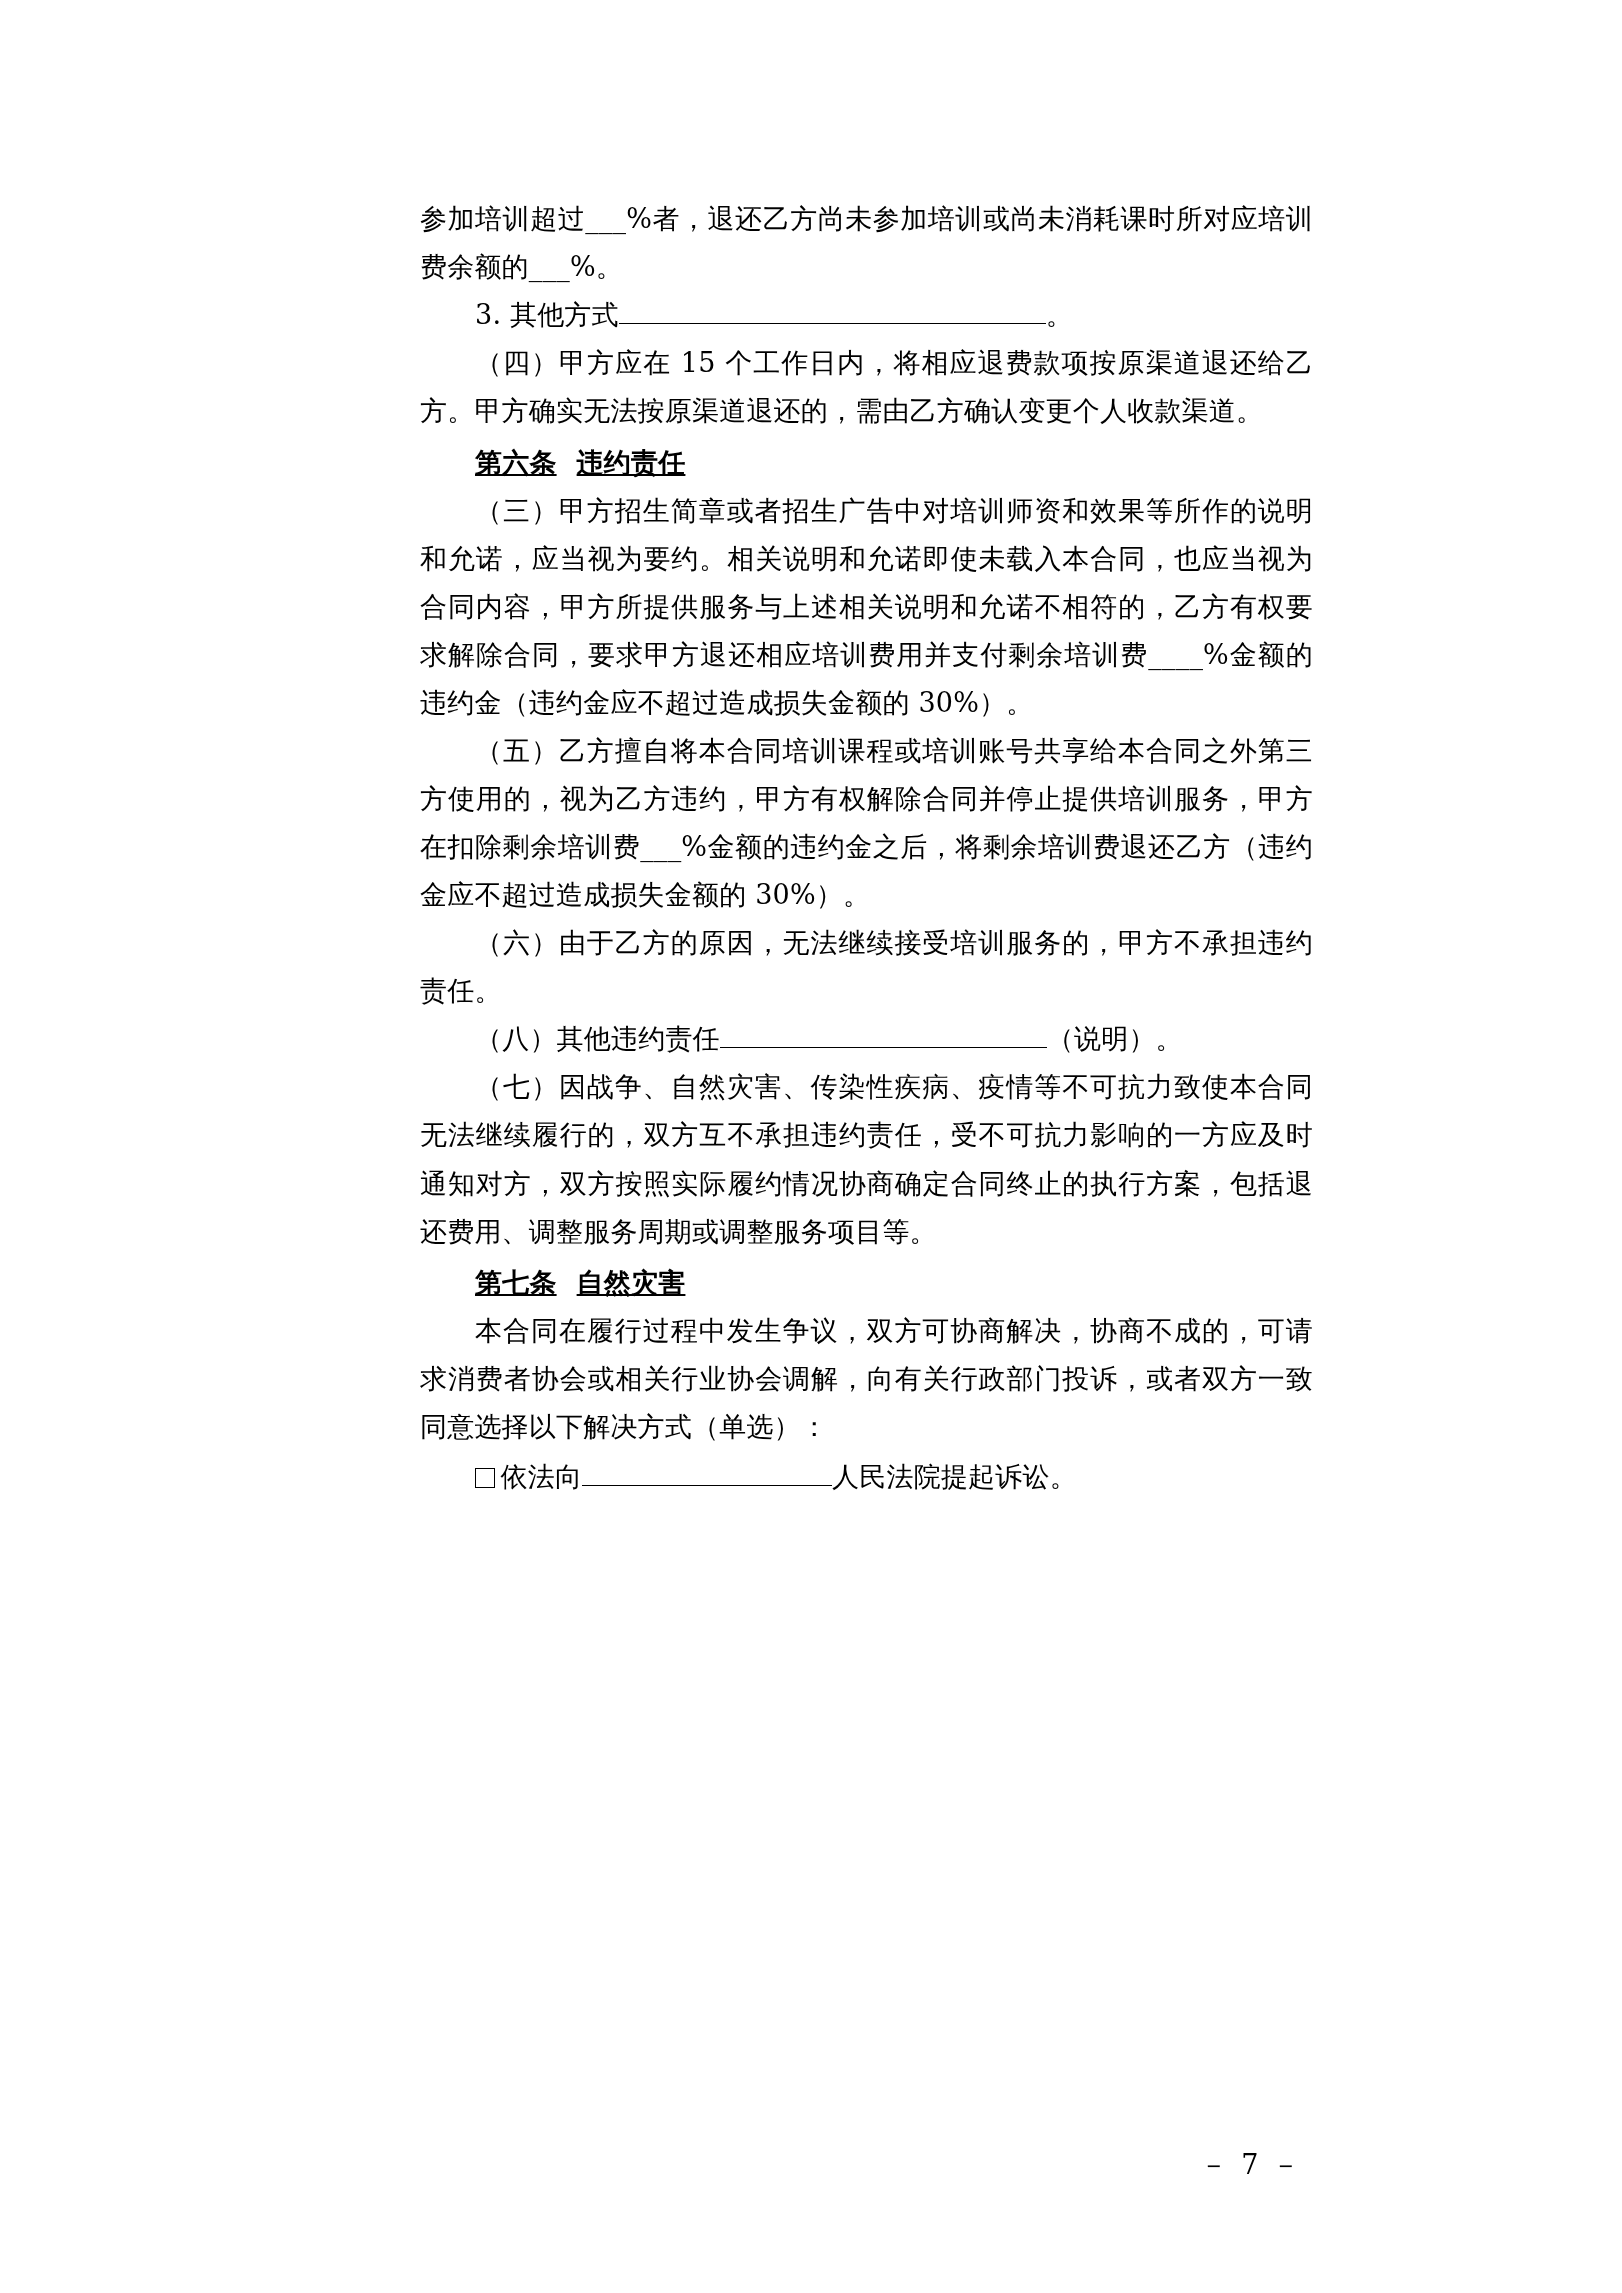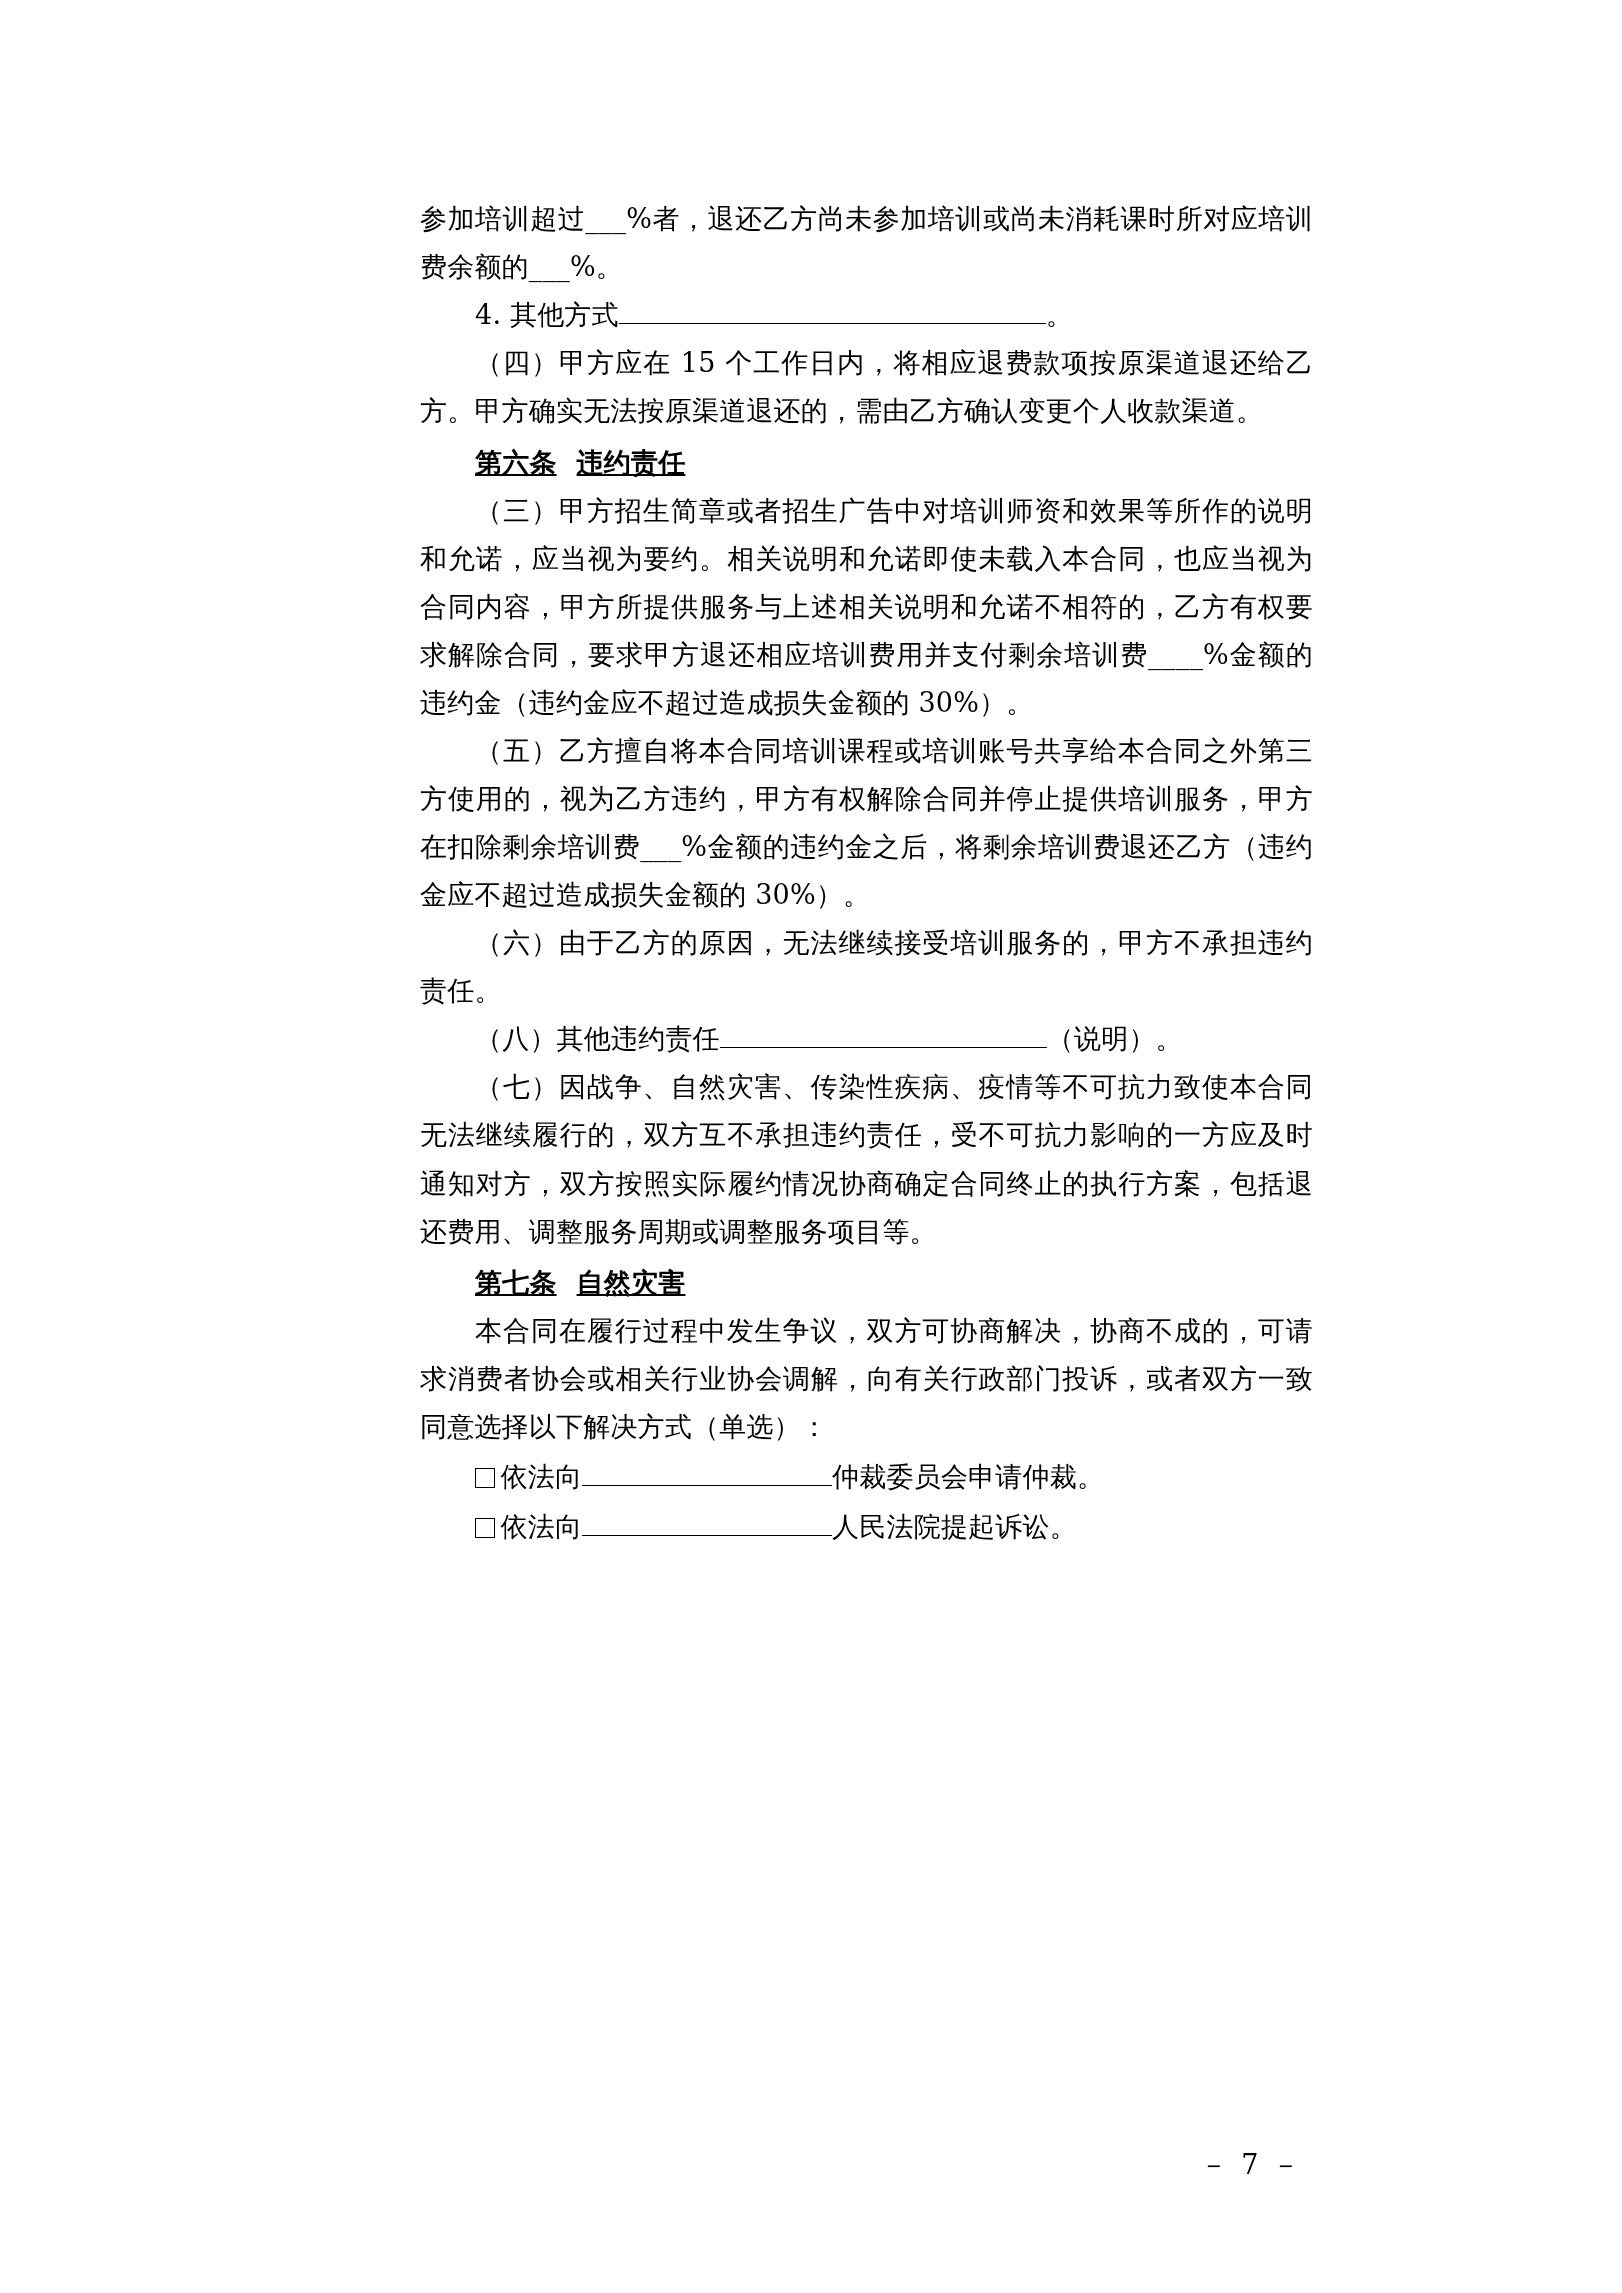--- a/index.html
+++ b/index.html
@@ -73,21 +73,21 @@
 </style>
 </head>
 <body>
 
 <div class="page">
 
   <div class="body-text">
 
     <p>参加培训超过___%者，退还乙方尚未参加培训或尚未消耗课时所对应培训费余额的___%。</p>
 
-    <p class="indent"><span>4. 其他方式</span><span class="fill fill-xl"></span><span>。</span></p>
+    <p class="indent"><span>3. 其他方式</span><span class="fill fill-xl"></span><span>。</span></p>
 
     <p class="indent">（四）甲方应在 15 个工作日内，将相应退费款项按原渠道退还给乙方。甲方确实无法按原渠道退还的，需由乙方确认变更个人收款渠道。</p>
 
     <p class="heading"><span>第六条</span><span class="gap"></span><span>违约责任</span></p>
 
 
 
     <p class="indent">（三）甲方招生简章或者招生广告中对培训师资和效果等所作的说明和允诺，应当视为要约。相关说明和允诺即使未载入本合同，也应当视为合同内容，甲方所提供服务与上述相关说明和允诺不相符的，乙方有权要求解除合同，要求甲方退还相应培训费用并支付剩余培训费____%金额的违约金（违约金应不超过造成损失金额的 30%）。</p>
 
 
@@ -96,21 +96,20 @@
     <p class="indent">（六）由于乙方的原因，无法继续接受培训服务的，甲方不承担违约责任。</p>
 
     <p class="indent"><span>（八）其他违约责任</span><span class="fill fill-long"></span><span>（说明）。</span></p>
 
     <p class="indent">（七）因战争、自然灾害、传染性疾病、疫情等不可抗力致使本合同无法继续履行的，双方互不承担违约责任，受不可抗力影响的一方应及时通知对方，双方按照实际履约情况协商确定合同终止的执行方案，包括退还费用、调整服务周期或调整服务项目等。</p>
 
     <p class="heading"><span>第七条</span><span class="gap"></span><span>自然灾害</span></p>
 
     <p class="indent">本合同在履行过程中发生争议，双方可协商解决，协商不成的，可请求消费者协会或相关行业协会调解，向有关行政部门投诉，或者双方一致同意选择以下解决方式（单选）：</p>
 
-    <p class="opt-line"><span class="checkbox"></span><span>依法向</span><span class="fill fill-opt"></span><span>仲裁委员会申请仲裁。</span></p>
 
     <p class="opt-line"><span class="checkbox"></span><span>依法向</span><span class="fill fill-opt"></span><span>人民法院提起诉讼。</span></p>
 
 
   </div>
 
   <div class="pagenum">－ 7 －</div>
 
 </div>
 

